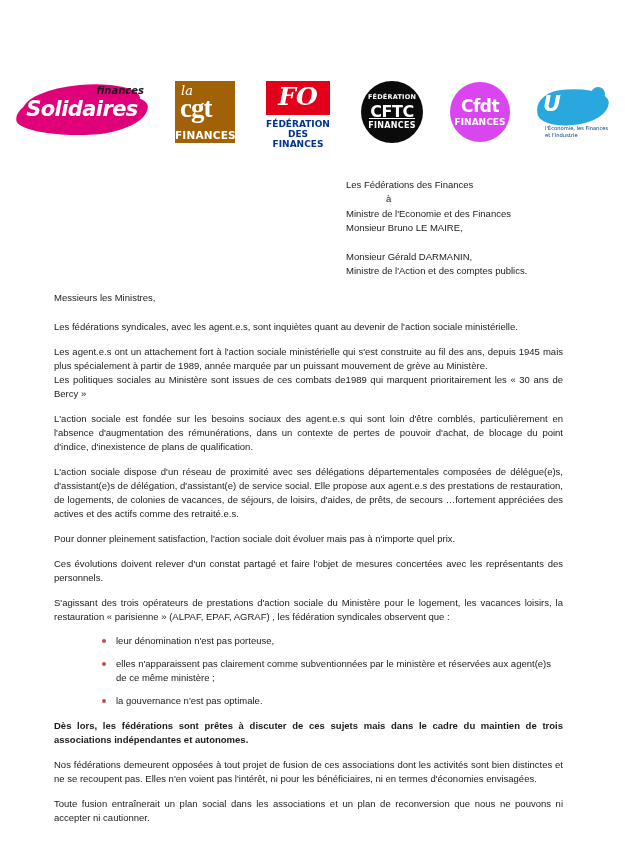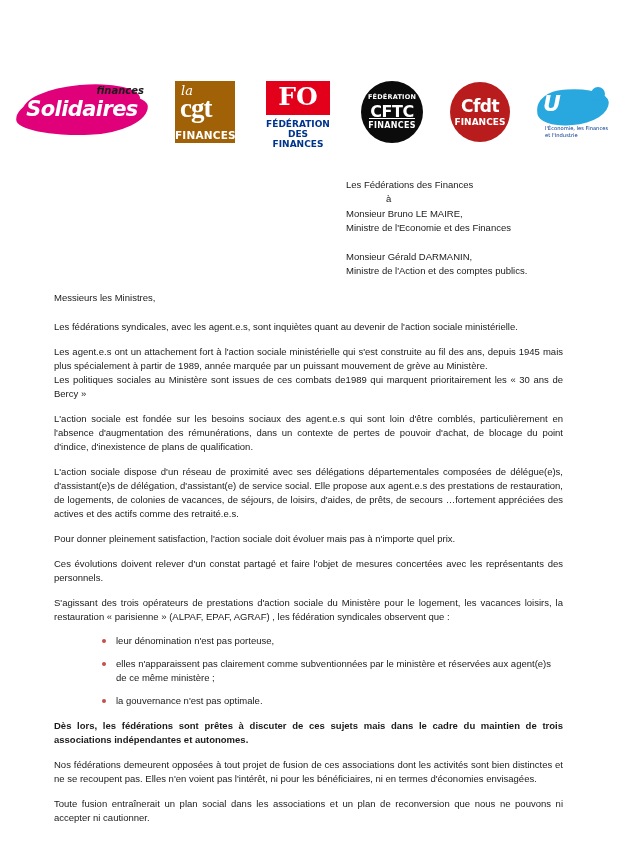--- a/index.html
+++ b/index.html
@@ -129,20 +129,21 @@
     width: 64px; height: 34px;
     background: #e2001a;
   }
   .logo-fo .fo {
     position: absolute;
     left: 0; right: 0; top: 1px;
     text-align: center;
     color: #ffffff;
     font-family: "DejaVu Serif", serif;
     font-weight: bold;
+    font-style: italic;
     font-size: 25px;
   }
   .logo-fo .l1, .logo-fo .l2 {
     position: absolute;
     left: 0; right: 0;
     text-align: center;
     color: #00338d;
     font-family: "DejaVu Sans", sans-serif;
     font-weight: bold;
     font-size: 9px;
@@ -171,21 +172,21 @@
   .logo-cftc .t3 { top: 40px; font-size: 8px; letter-spacing: 0.3px; }
   .logo-cftc .bar {
     position: absolute;
     left: 8px; right: 8px; top: 37px;
     height: 1px; background: #ffffff;
   }
 
   
   .logo-cfdt {
     width: 60px; height: 60px;
-    background: #b91c1c;
+    background: #d946ef;
     border-radius: 50%;
     position: relative;
   }
   .logo-cfdt .t1 {
     position: absolute;
     left: 0; right: 0; top: 14px;
     text-align: center;
     color: #ffffff;
     font-family: "DejaVu Sans", sans-serif;
     font-weight: bold;
@@ -359,22 +360,22 @@
     </div>
 
   </div>
 
   <div class="letter">
 
 
     <div class="addressee">
       <div>Les Fédérations des Finances</div>
       <div class="center">à</div>
+      <div>Ministre de l'Economie et des Finances</div>
       <div>Monsieur Bruno LE MAIRE,</div>
-      <div>Ministre de l'Economie et des Finances</div>
       <div class="block2">Monsieur Gérald DARMANIN,</div>
       <div>Ministre de l'Action et des comptes publics.</div>
     </div>
 
     <div class="salutation">Messieurs les Ministres,</div>
 
     <div class="body">
       <p>Les fédérations syndicales, avec les agent.e.s, sont inquiètes quant au devenir de l'action sociale ministérielle.</p>
       <p class="tight" style="margin-bottom:0">Les agent.e.s ont un attachement fort à l'action sociale ministérielle qui s'est construite au fil des ans, depuis 1945 mais plus spécialement à partir de 1989, année marquée par un puissant mouvement de grève au Ministère.</p>
       <p>Les politiques sociales au Ministère sont issues de ces combats de1989 qui marquent prioritairement les « 30 ans de Bercy »</p>

